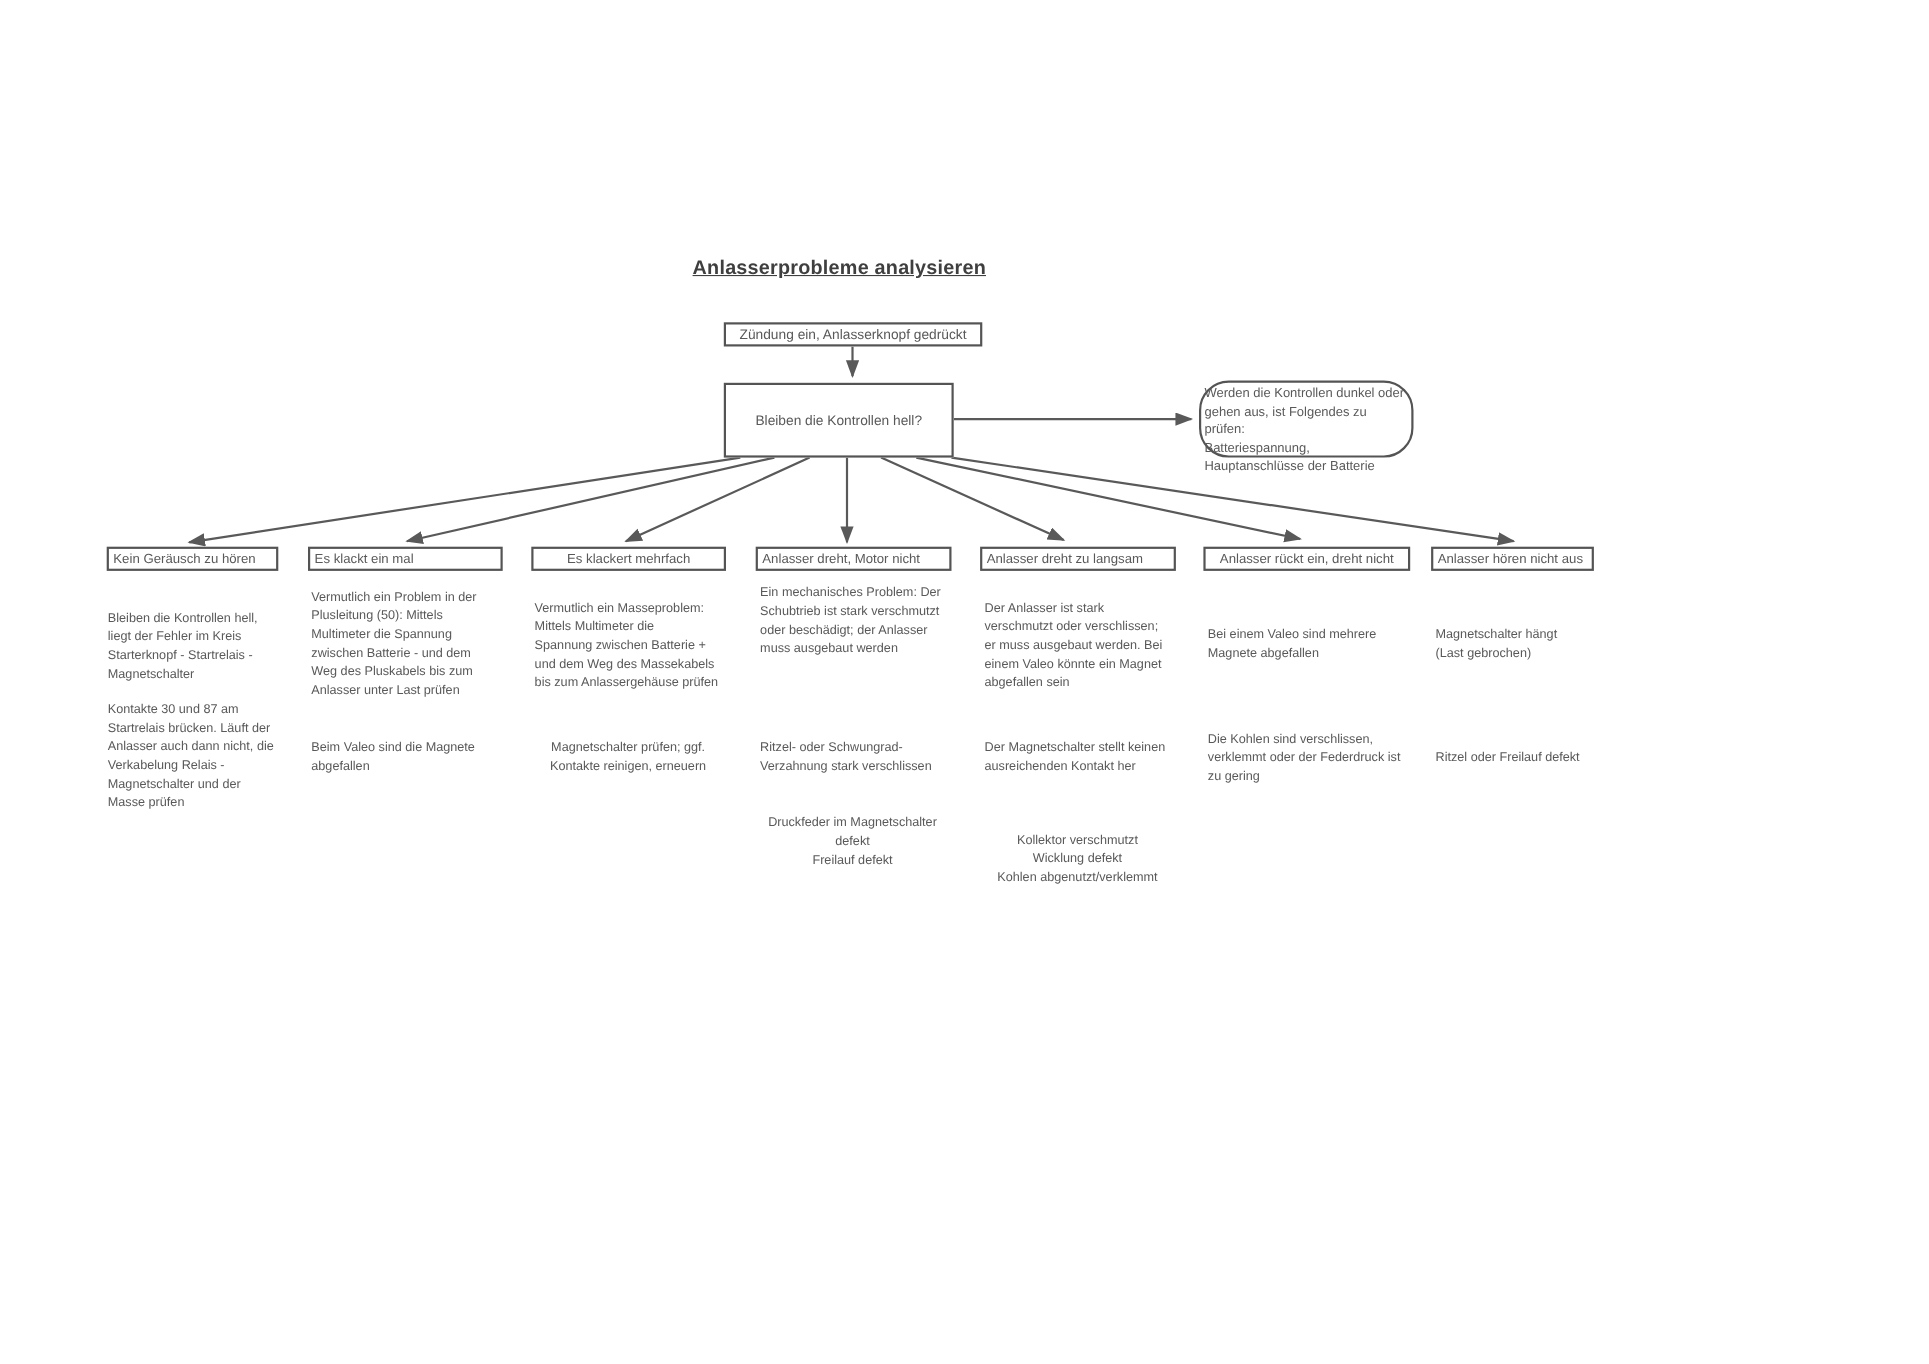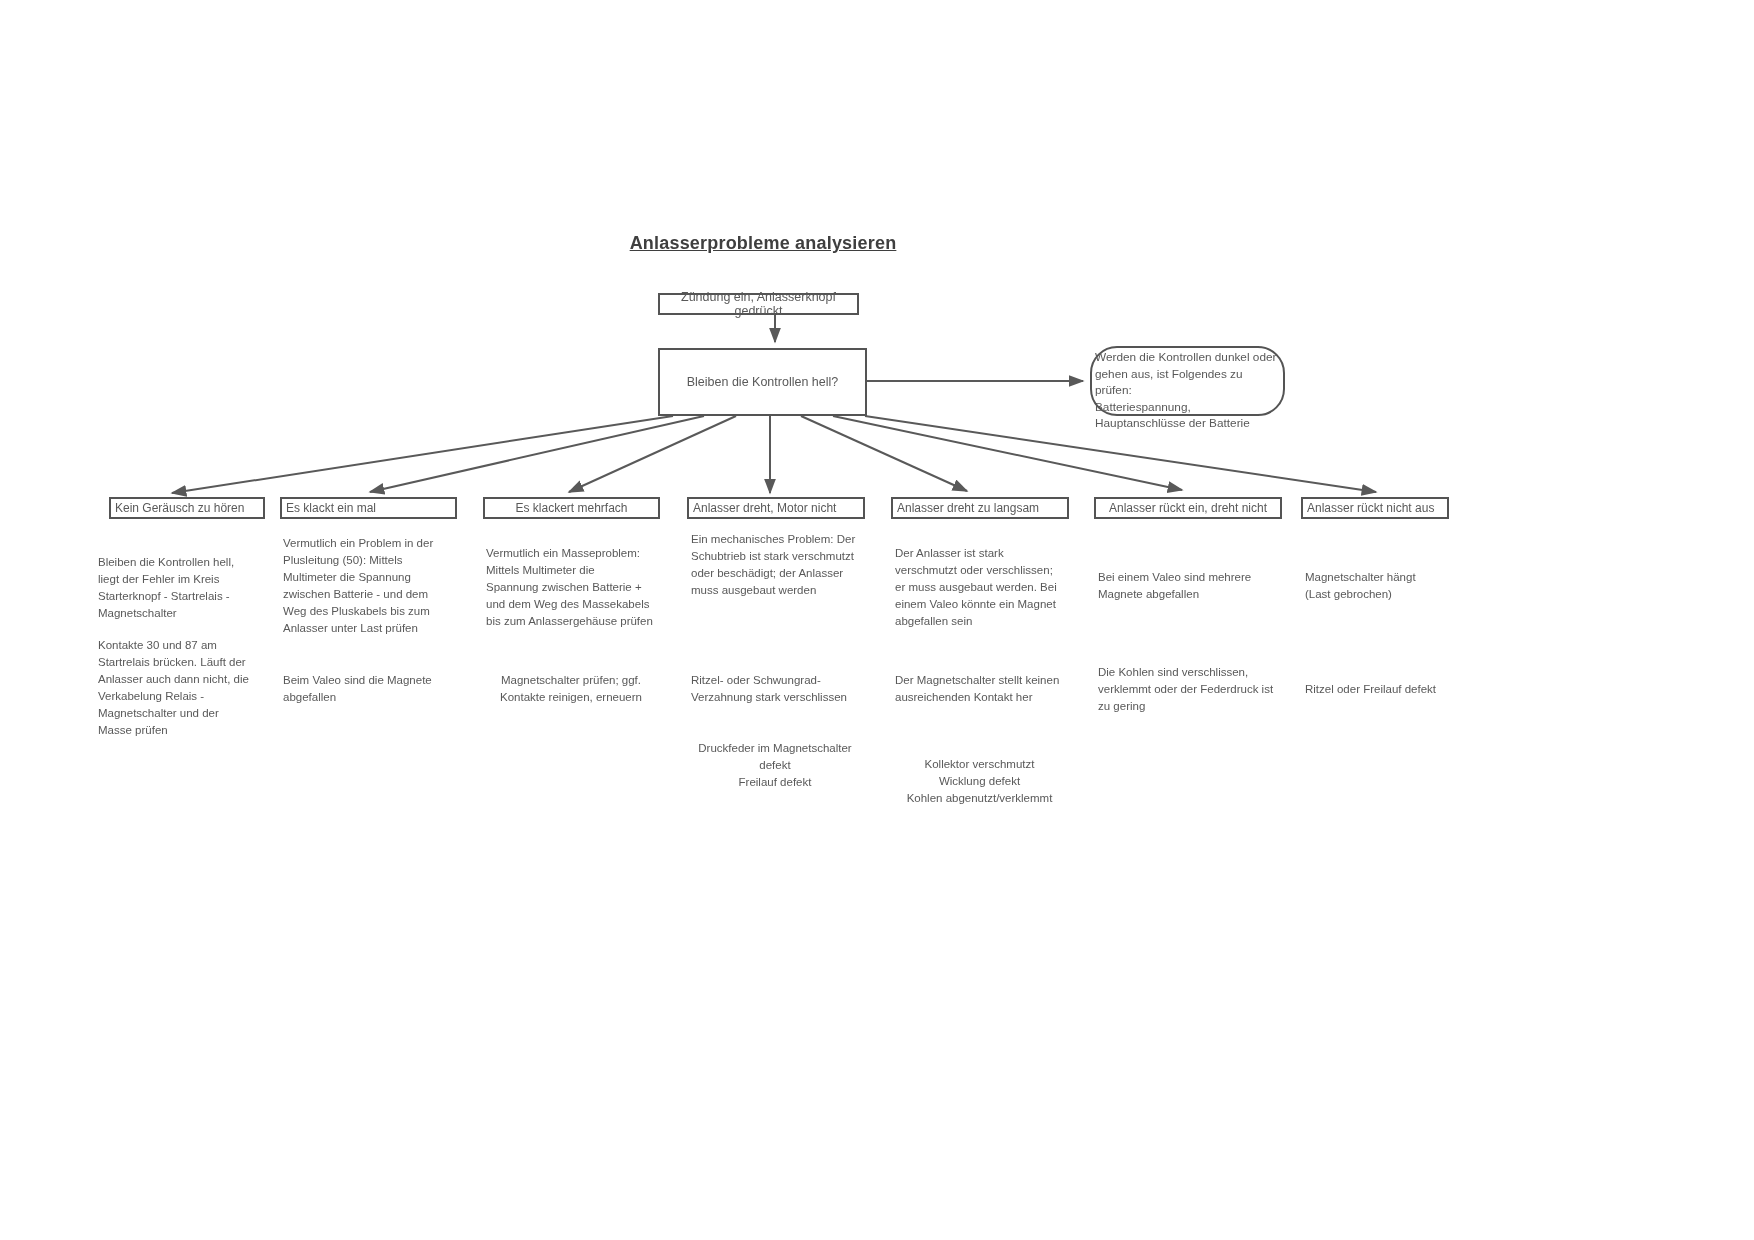--- a/index.html
+++ b/index.html
@@ -53,36 +53,36 @@
   <line x1="704" y1="416" x2="370" y2="492" marker-end="url(#arrow)"></line>
   <line x1="736" y1="416" x2="569" y2="492" marker-end="url(#arrow)"></line>
   <line x1="770" y1="416" x2="770" y2="493" marker-end="url(#arrow)"></line>
   <line x1="801" y1="416" x2="967" y2="491" marker-end="url(#arrow)"></line>
   <line x1="833" y1="416" x2="1182" y2="490" marker-end="url(#arrow)"></line>
   <line x1="865" y1="416" x2="1376" y2="492" marker-end="url(#arrow)"></line>
 </svg>
 
 <div class="abs title" style="left:563px;top:233px;width:400px;">Anlasserprobleme analysieren</div>
 
-<div class="box center" style="left:658px;top:293px;width:201px;height:22px;">Zündung ein, Anlasserknopf gedrückt</div>
+<div class="box center" style="left:658px;top:293px;width:235px;height:22px;">Zündung ein, Anlasserknopf gedrückt</div>
 
 <div class="box center" style="left:658px;top:348px;width:209px;height:68px;">Bleiben die Kontrollen hell?</div>
 
 <div class="sidebox" style="left:1090px;top:346px;width:195px;height:70px;border-radius:27px;">Werden die Kontrollen dunkel oder
 gehen aus, ist Folgendes zu prüfen:
 Batteriespannung,
 Hauptanschlüsse der Batterie</div>
 
-<div class="hdr left" style="left:97px;top:497px;width:156px;margin-left:12px;">Kein Geräusch zu hören</div>
+<div class="hdr left" style="left:97px;top:497px;width:156px;">Kein Geräusch zu hören</div>
 <div class="hdr left" style="left:280px;top:497px;width:177px;">Es klackt ein mal</div>
 <div class="hdr center" style="left:483px;top:497px;width:177px;">Es klackert mehrfach</div>
 <div class="hdr left" style="left:687px;top:497px;width:178px;">Anlasser dreht, Motor nicht</div>
 <div class="hdr left" style="left:891px;top:497px;width:178px;">Anlasser dreht zu langsam</div>
 <div class="hdr center" style="left:1094px;top:497px;width:188px;">Anlasser rückt ein, dreht nicht</div>
-<div class="hdr left" style="left:1301px;top:497px;width:148px;">Anlasser rückt nicht aus</div>
+<div class="hdr left" style="left:1301px;top:497px;width:148px;">Anlasser hören nicht aus</div>
 
 <div class="note" style="left:98px;top:554px;width:180px;">Bleiben die Kontrollen hell,
 liegt der Fehler im Kreis
 Starterknopf - Startrelais -
 Magnetschalter</div>
 <div class="note" style="left:98px;top:637px;width:185px;">Kontakte 30 und 87 am
 Startrelais brücken. Läuft der
 Anlasser auch dann nicht, die
 Verkabelung Relais -
 Magnetschalter und der

